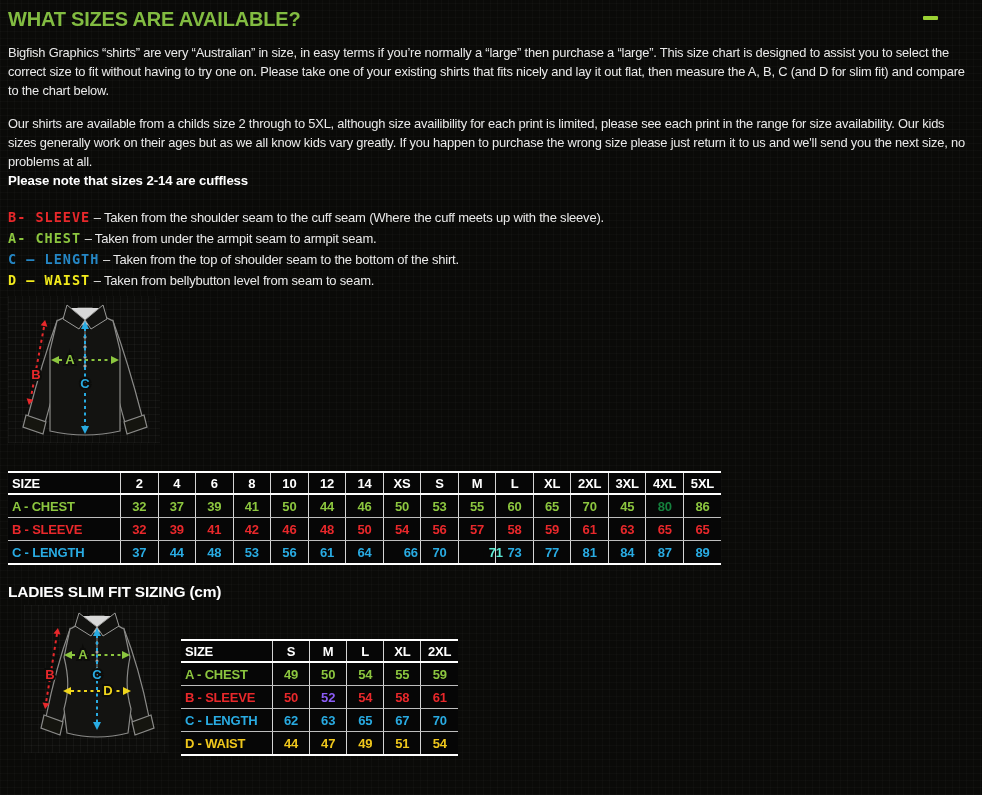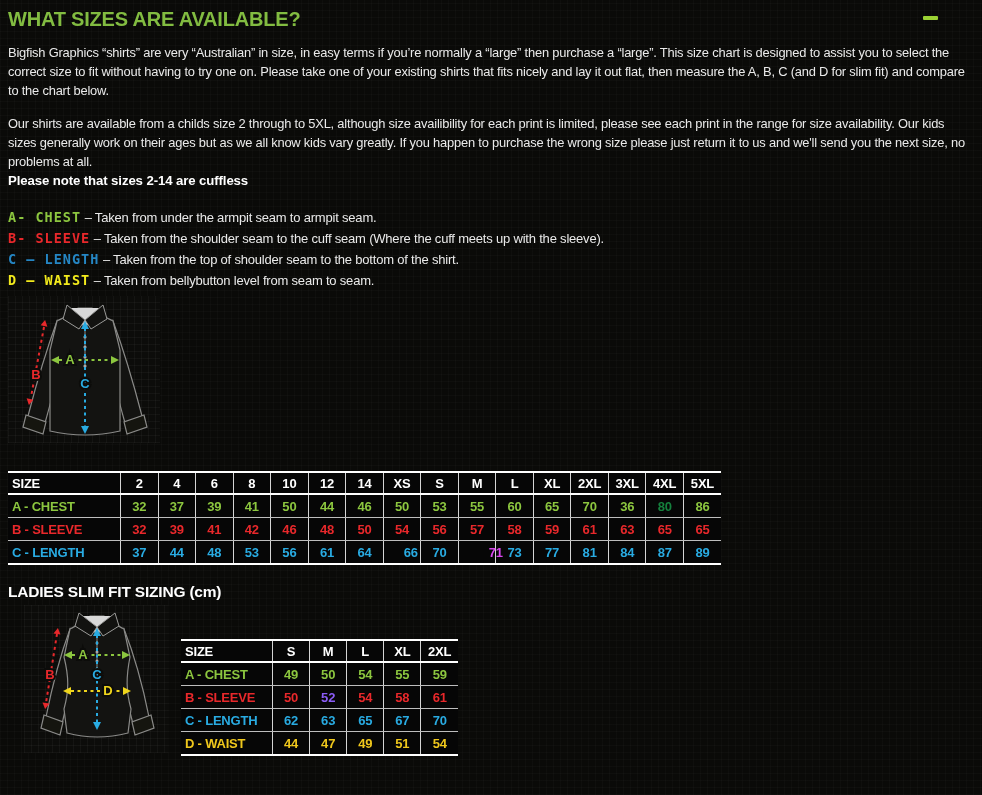--- a/index.html
+++ b/index.html
@@ -76,26 +76,26 @@
   <h1 class="page-title">WHAT SIZES ARE AVAILABLE?</h1>
   <button class="collapse-btn" title=""></button>
 
   <p class="para">Bigfish Graphics “shirts” are very “Australian” in size, in easy terms if you’re normally a “large” then purchase a “large”. This size chart is designed to assist you to select the correct size to fit without having to try one on. Please take one of your existing shirts that fits nicely and lay it out flat, then measure the A, B, C (and D for slim fit) and compare to the chart below.</p>
 
   <p class="para second">Our shirts are available from a childs size 2 through to 5XL, although size availibility for each print is limited, please see each print in the range for size availability. Our kids sizes generally work on their ages but as we all know kids vary greatly. If you happen to purchase the wrong size please just return it to us and we'll send you the next size, no problems at all.</p>
   <p class="para bold-note" style="margin-top:0">Please note that sizes 2-14 are cuffless</p>
 
   <div class="defs">
     <div class="def-line">
+      <span class="def-term" style="color: rgb(232, 40, 43);">B- SLEEVE</span>
+      <span class="def-desc">– Taken from the shoulder seam to the cuff seam (Where the cuff meets up with the sleeve).</span>
+    </div>
+    <div class="def-line">
       <span class="def-term" style="color: rgb(140, 198, 63);">A- CHEST</span>
       <span class="def-desc">– Taken from under the armpit seam to armpit seam.</span>
-    </div>
-    <div class="def-line">
-      <span class="def-term" style="color: rgb(232, 40, 43);">B- SLEEVE</span>
-      <span class="def-desc">– Taken from the shoulder seam to the cuff seam (Where the cuff meets up with the sleeve).</span>
     </div>
     <div class="def-line">
       <span class="def-term" style="color: rgb(37, 134, 196);">C – LENGTH</span>
       <span class="def-desc">– Taken from the top of shoulder seam to the bottom of the shirt.</span>
     </div>
     <div class="def-line">
       <span class="def-term" style="color: rgb(242, 234, 28);">D – WAIST</span>
       <span class="def-desc">– Taken from bellybutton level from seam to seam.</span>
     </div>
   </div>
@@ -170,21 +170,21 @@
           <td style="color: rgb(140, 198, 63);">41</td>
           <td style="color: rgb(140, 198, 63);">50</td>
           <td style="color: rgb(140, 198, 63);">44</td>
           <td style="color: rgb(140, 198, 63);">46</td>
           <td style="color: rgb(140, 198, 63);">50</td>
           <td style="color: rgb(140, 198, 63);">53</td>
           <td style="color: rgb(140, 198, 63);">55</td>
           <td style="color: rgb(140, 198, 63);">60</td>
           <td style="color: rgb(140, 198, 63);">65</td>
           <td style="color: rgb(140, 198, 63);">70</td>
-          <td style="color: rgb(140, 198, 63);">36</td>
+          <td style="color: rgb(140, 198, 63);">45</td>
           <td style="color: #15803d;">80</td>
           <td style="color: rgb(140, 198, 63);">86</td>
         </tr>
         <tr>
           <td style="color: rgb(232, 40, 43);">B - SLEEVE</td>
           <td style="color: rgb(232, 40, 43);">32</td>
           <td style="color: rgb(232, 40, 43);">39</td>
           <td style="color: rgb(232, 40, 43);">41</td>
           <td style="color: rgb(232, 40, 43);">42</td>
           <td style="color: rgb(232, 40, 43);">46</td>
@@ -204,21 +204,21 @@
           <td style="color: rgb(41, 171, 226);">C - LENGTH</td>
           <td style="color: rgb(41, 171, 226);">37</td>
           <td style="color: rgb(41, 171, 226);">44</td>
           <td style="color: rgb(41, 171, 226);">48</td>
           <td style="color: rgb(41, 171, 226);">53</td>
           <td style="color: rgb(41, 171, 226);">56</td>
           <td style="color: rgb(41, 171, 226);">61</td>
           <td style="color: rgb(41, 171, 226);">64</td>
           <td style="color: rgb(41, 171, 226); padding-left: 20px;">66</td>
           <td style="color: rgb(41, 171, 226);">70</td>
-          <td style="color: #d946ef; padding-left: 30px;">71</td>
+          <td style="color: #5eead4; padding-left: 30px;">71</td>
           <td style="color: rgb(41, 171, 226);">73</td>
           <td style="color: rgb(41, 171, 226);">77</td>
           <td style="color: rgb(41, 171, 226);">81</td>
           <td style="color: rgb(41, 171, 226);">84</td>
           <td style="color: rgb(41, 171, 226);">87</td>
           <td style="color: rgb(41, 171, 226);">89</td>
         </tr>
       </tbody>
     </table>
 

